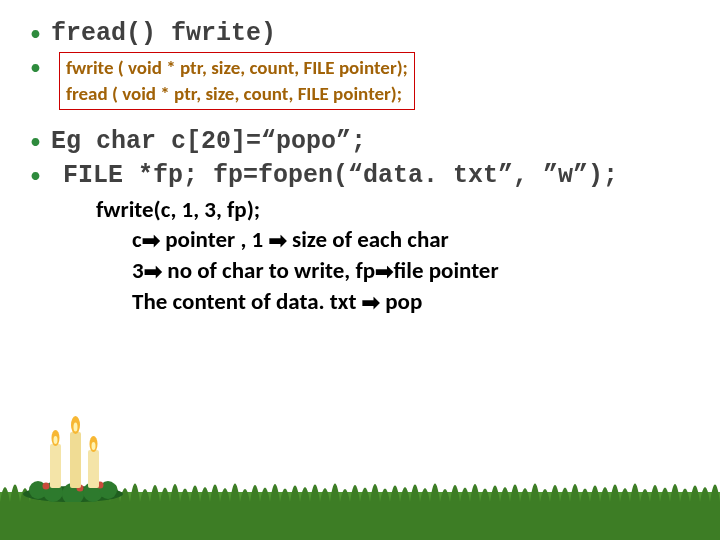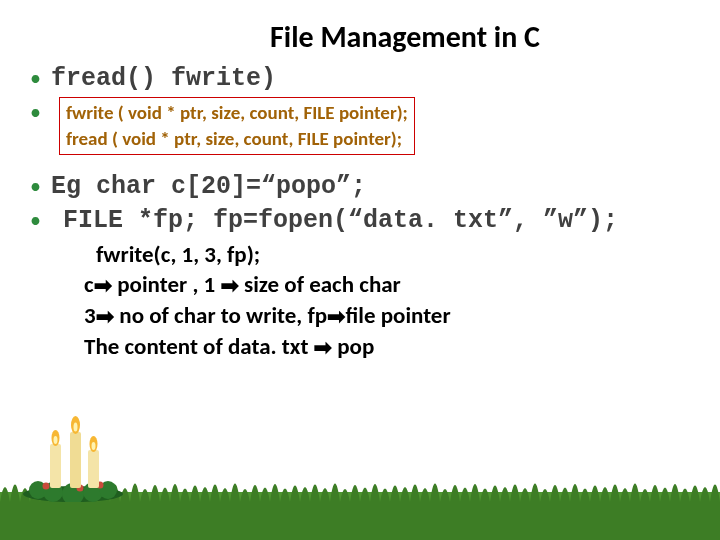--- a/index.html
+++ b/index.html
@@ -61,20 +61,21 @@
   }
   .gap { height: 14px; }
   .sub-lines {
     margin-left: 54px;
   }
   .sub-line {
     font-size: 23px;
     font-weight: bold;
     color: #000;
     line-height: 30px;
+    margin-left: 48px;
   }
   .arrow {
     font-family: "Arial", sans-serif;
     font-size: 22px;
     font-weight: bold;
     display: inline-block;
     transform: translateY(1px);
   }
   .grass {
     position: absolute;
@@ -89,21 +90,20 @@
     left: 18px;
     width: 110px;
     height: 90px;
   }
 </style>
 </head>
 <body>
 
 <div class="slide">
 
-  <div class="title">File Management in C</div>
 
   <div class="bullet-line">
     <span class="bullet">•</span>
     <span class="line-text">fread()  fwrite)</span>
   </div>
 
   <div class="bullet-line syntax-row">
     <span class="bullet">•</span>
     <span class="syntax-box">
       <div class="stx">fwrite ( void * ptr, size, count, FILE pointer);</div>

